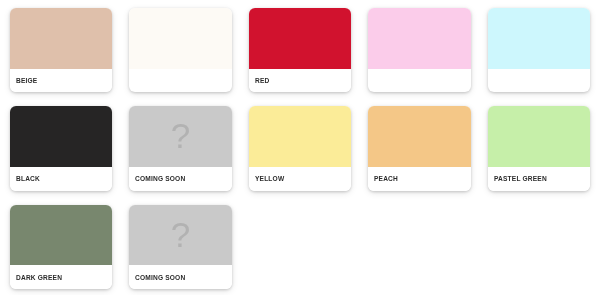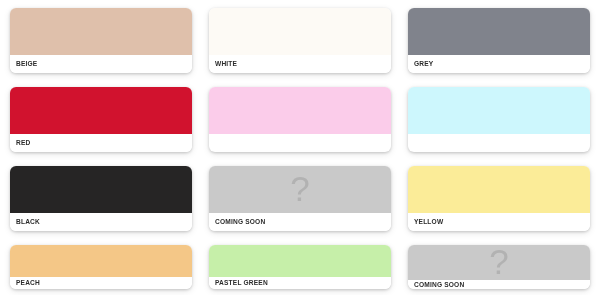--- a/index.html
+++ b/index.html
@@ -74,38 +74,29 @@
     color: #2b2b2b;
     text-transform: uppercase;
     transform: scaleX(0.88);
     transform-origin: left center;
     white-space: nowrap;
   }
 </style>
 </head>
 <body>
 
-<div id="swatch-grid" style="background: rgb(255, 255, 255); grid-template-columns: repeat(3, 1fr); grid-template-rows: repeat(3, 1fr);">
+<div id="swatch-grid" style="background: rgb(255, 255, 255); grid-template-columns: repeat(5, 1fr); grid-template-rows: repeat(3, 1fr);">
     <div class="swatch-card">
       <div class="swatch-color" style="background: rgb(223, 192, 171);"></div>
       <div class="swatch-label-strip">
         <span class="swatch-label" style="color: rgb(43, 43, 43);">BEIGE</span>
       </div>
     </div>
     <div class="swatch-card">
       <div class="swatch-color" style="background: rgb(253, 250, 245);"></div>
-      <div class="swatch-label-strip">
-        <span class="swatch-label" style="color: rgb(43, 43, 43);">WHITE</span>
-      </div>
-    </div>
-    <div class="swatch-card">
-      <div class="swatch-color" style="background: rgb(128, 131, 140);"></div>
-      <div class="swatch-label-strip">
-        <span class="swatch-label" style="color: rgb(43, 43, 43);">GREY</span>
-      </div>
     </div>
     <div class="swatch-card">
       <div class="swatch-color" style="background: rgb(209, 18, 46);"></div>
       <div class="swatch-label-strip">
         <span class="swatch-label" style="color: rgb(43, 43, 43);">RED</span>
       </div>
     </div>
     <div class="swatch-card">
       <div class="swatch-color" style="background: rgb(251, 204, 234);"></div>
     </div>
@@ -138,20 +129,26 @@
         <span class="swatch-label" style="color: rgb(43, 43, 43);">PEACH</span>
       </div>
     </div>
     <div class="swatch-card">
       <div class="swatch-color" style="background: rgb(198, 239, 169);"></div>
       <div class="swatch-label-strip">
         <span class="swatch-label" style="color: rgb(43, 43, 43);">PASTEL GREEN</span>
       </div>
     </div>
     <div class="swatch-card">
+      <div class="swatch-color" style="background: rgb(120, 135, 110);"></div>
+      <div class="swatch-label-strip">
+        <span class="swatch-label" style="color: rgb(43, 43, 43);">DARK GREEN</span>
+      </div>
+    </div>
+    <div class="swatch-card">
       <div class="swatch-color" style="background: rgb(201, 201, 201);">
         <span class="swatch-placeholder-mark" style="color: rgb(178, 178, 178);">?</span>
       </div>
       <div class="swatch-label-strip">
         <span class="swatch-label" style="color: rgb(43, 43, 43);">COMING SOON</span>
       </div>
     </div>
   </div>
 
 </body></html>

